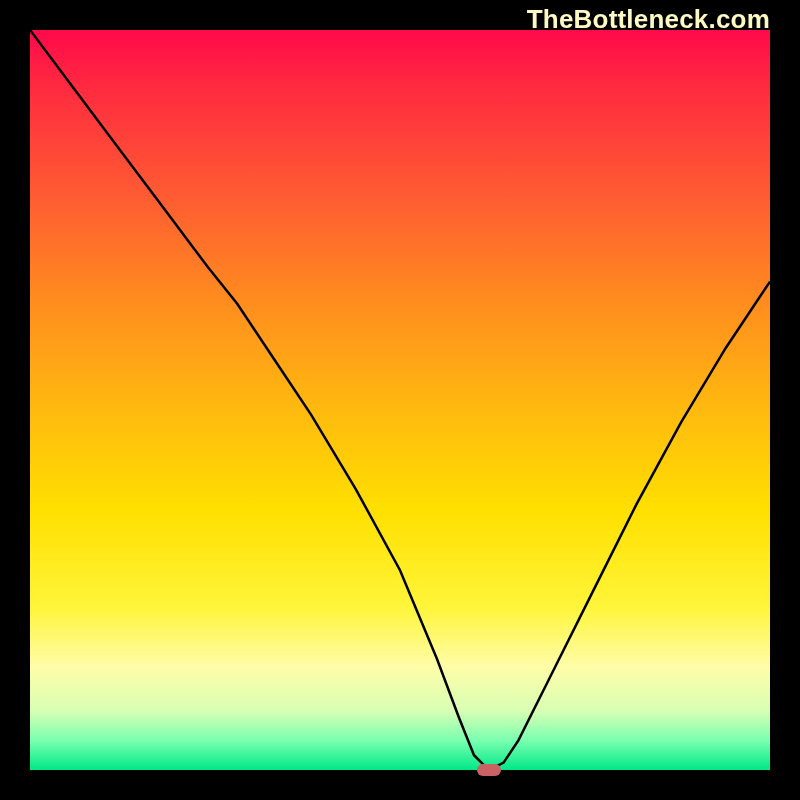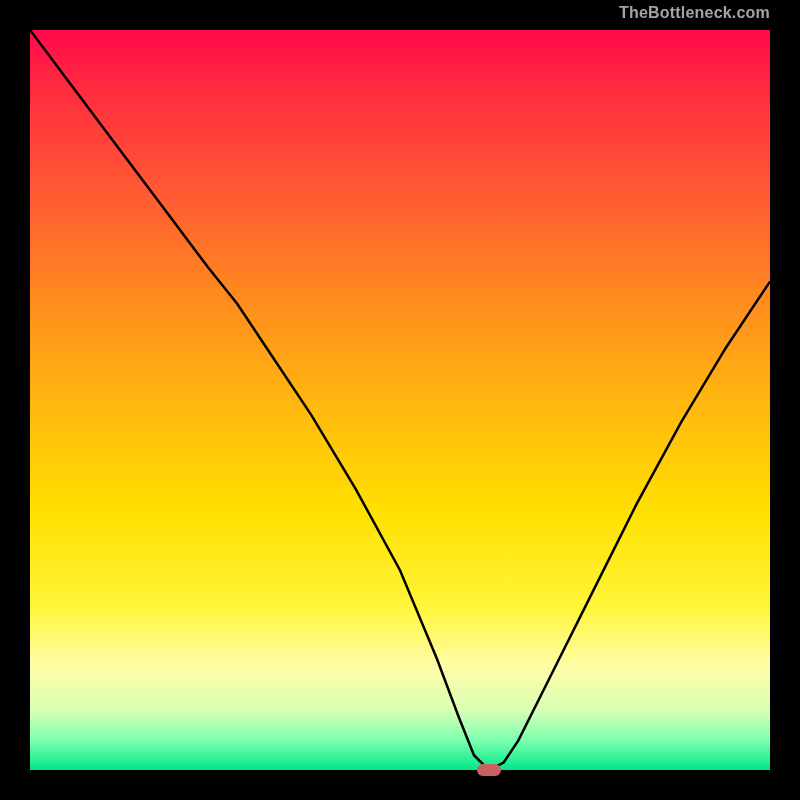--- a/index.html
+++ b/index.html
@@ -40,23 +40,23 @@
     position: absolute;
     left: 0; top: 0;
     width: 740px;
     height: 740px;
   }
   .watermark {
     position: absolute;
     top: 4px;
     right: 30px;
     font-family: Arial, Helvetica, sans-serif;
-    font-size: 16px;
+    font-size: 26px;
     font-weight: bold;
-    color: #a3a3a3;
+    color: #fef9c3;
     letter-spacing: 0.2px;
   }
   .optimum-pill {
     position: absolute;
     width: 24px;
     height: 12px;
     background: #c96363;
     border-radius: 6px;
     transform: translate(-50%, -50%);
   }

